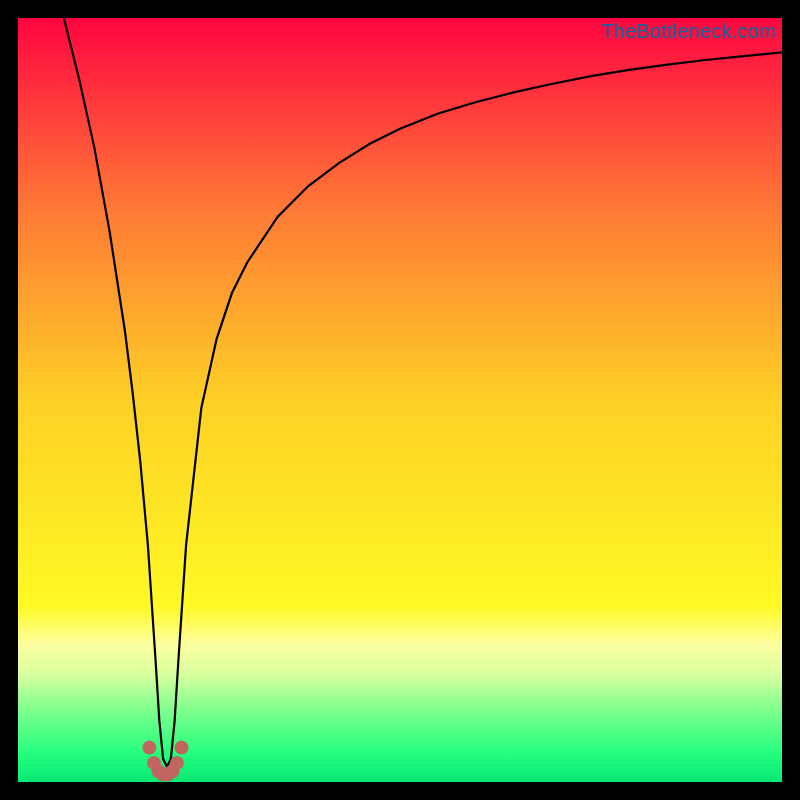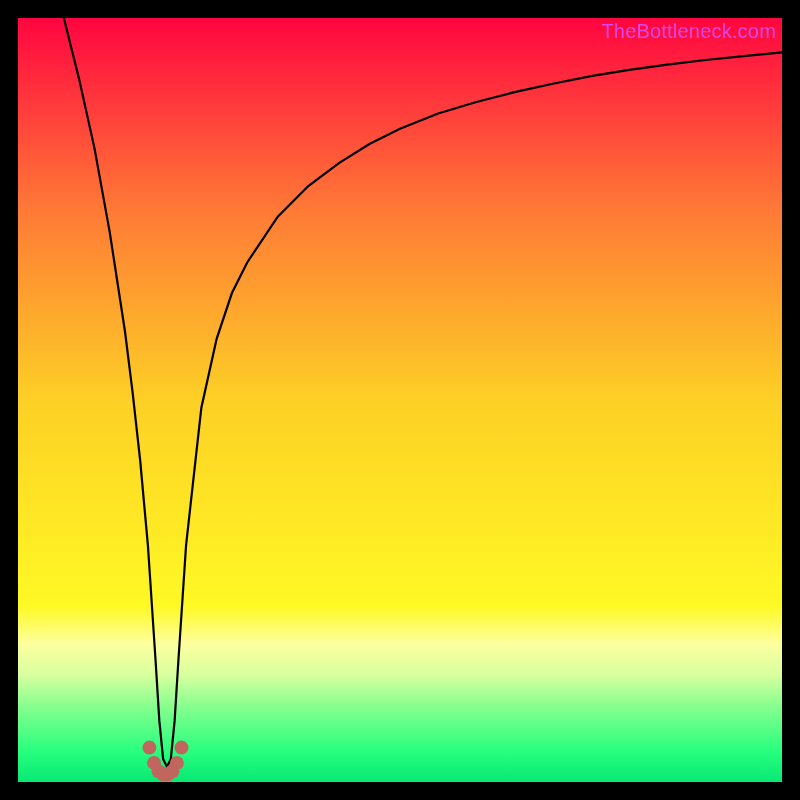--- a/index.html
+++ b/index.html
@@ -22,21 +22,21 @@
     left: 18px;
     top: 18px;
     width: 764px;
     height: 764px;
     overflow: hidden;
   }
   .watermark {
     position: absolute;
     top: 2px;
     right: 6px;
-    color: #d946ef;
+    color: #0369a1;
     font-size: 20px;
     font-weight: 400;
     letter-spacing: 0.2px;
     user-select: none;
   }
 </style>
 </head>
 <body>
 
 <div class="frame">

